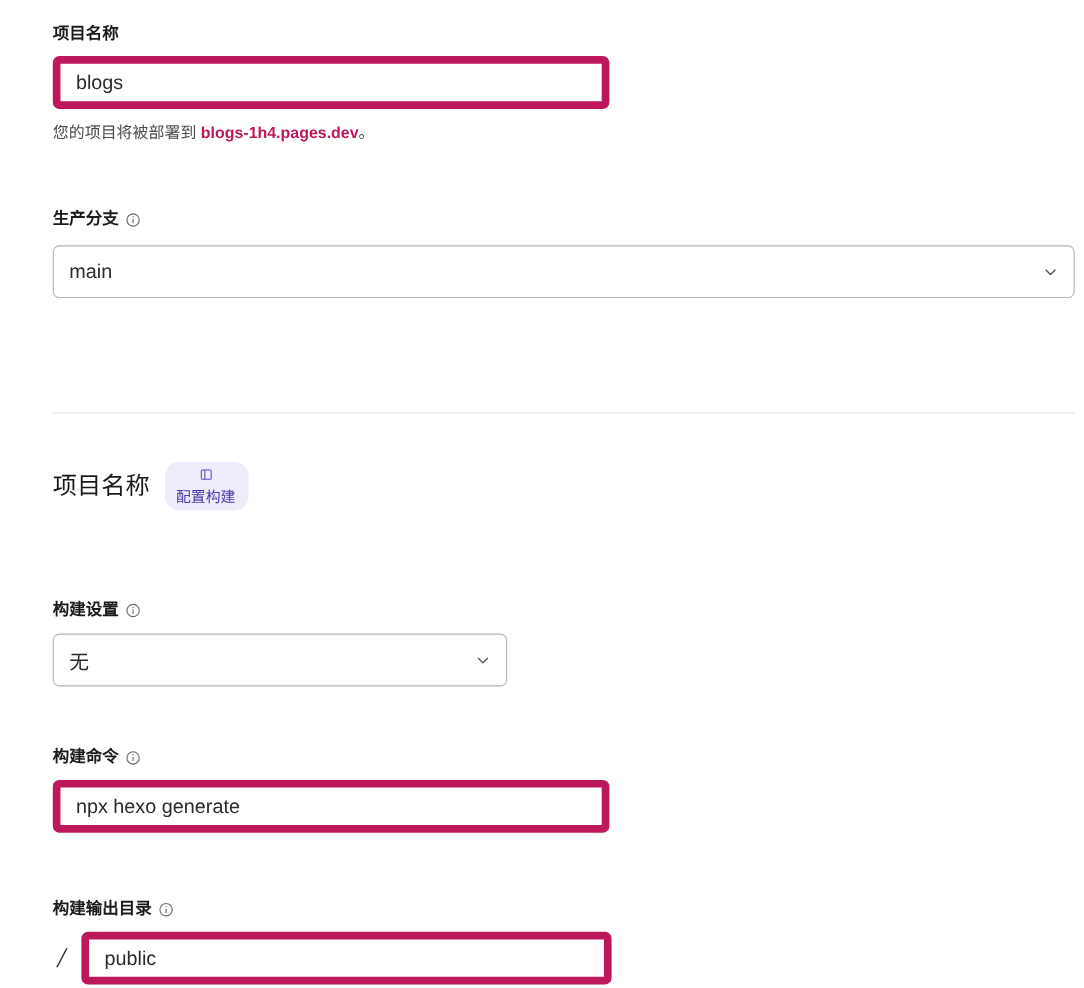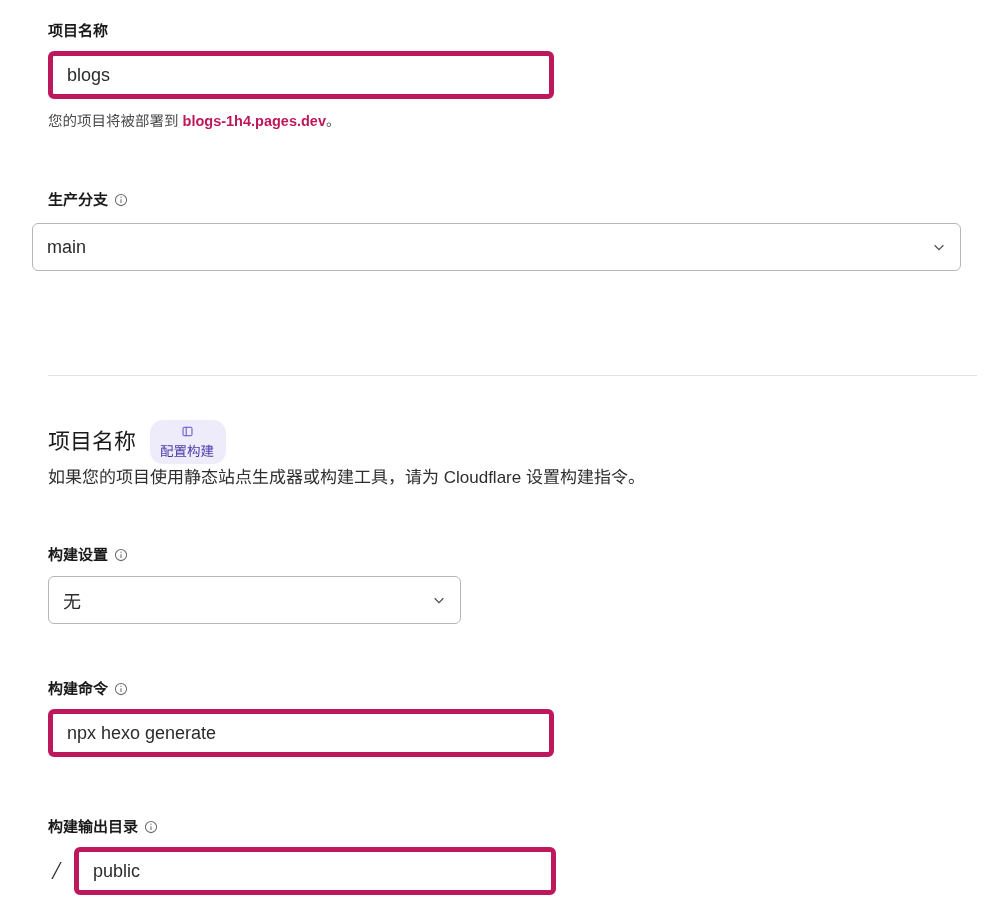--- a/index.html
+++ b/index.html
@@ -39,21 +39,21 @@
     justify-content: center;
     width: 14px;
     height: 14px;
     color: #6b6b6b;
     flex: 0 0 auto;
   }
   .info-icon svg { display: block; }
 
   .text-input {
     height: 48px;
-    border: 5px solid #be185d;
+    border: 7px solid #be185d;
     border-radius: 6px;
     background: #fff;
     display: flex;
     align-items: center;
     padding: 0 14px;
     font-size: 18px;
     color: #2b2b2b;
     font-family: "Liberation Sans", sans-serif;
   }
   .select-input {
@@ -83,21 +83,21 @@
     line-height: 20px;
   }
   .helper-text b { font-weight: bold; color: #be185d; }
 
   
   #project-name-label { position: absolute; left: 48px; top: 21px; }
   #project-name-input { position: absolute; left: 48px; top: 51px; width: 506px; }
   #project-name-helper { position: absolute; left: 48px; top: 111px; }
 
   #branch-label { position: absolute; left: 48px; top: 190px; }
-  #branch-select { position: absolute; left: 32px; top: 223px; width: 929px; }
+  #branch-select { position: absolute; left: 48px; top: 223px; width: 929px; }
 
   #divider {
     position: absolute; left: 48px; top: 375px;
     width: 929px; height: 1px; background: #e2e2e2;
   }
 
   #build-settings-heading {
     position: absolute; left: 48px; top: 420px;
     display: flex; align-items: center; gap: 14px;
   }
@@ -197,21 +197,20 @@
       <span class="badge-icon">
         <svg viewBox="0 0 16 16" width="13" height="13" fill="none" stroke="currentColor" stroke-width="1.2">
           <rect x="2.5" y="2.8" width="11" height="10.4" rx="1.2"></rect>
           <line x1="6.4" y1="2.8" x2="6.4" y2="13.2"></line>
         </svg>
       </span>
       <span>配置构建</span>
     </span>
   </div>
 
-  <div id="build-settings-desc">如果您的项目使用静态站点生成器或构建工具，请为 Cloudflare 设置构建指令。</div>
 
   <div class="field-label" id="framework-label">
     <span>构建设置</span>
     <span class="info-icon">
       <svg viewBox="0 0 16 16" width="14" height="14" fill="none" stroke="currentColor" stroke-width="1.2">
         <circle cx="8" cy="8" r="6.4"></circle>
         <line x1="8" y1="7" x2="8" y2="11.3"></line>
         <circle cx="8" cy="4.8" r="0.75" fill="currentColor" stroke="none"></circle>
       </svg>
     </span>

